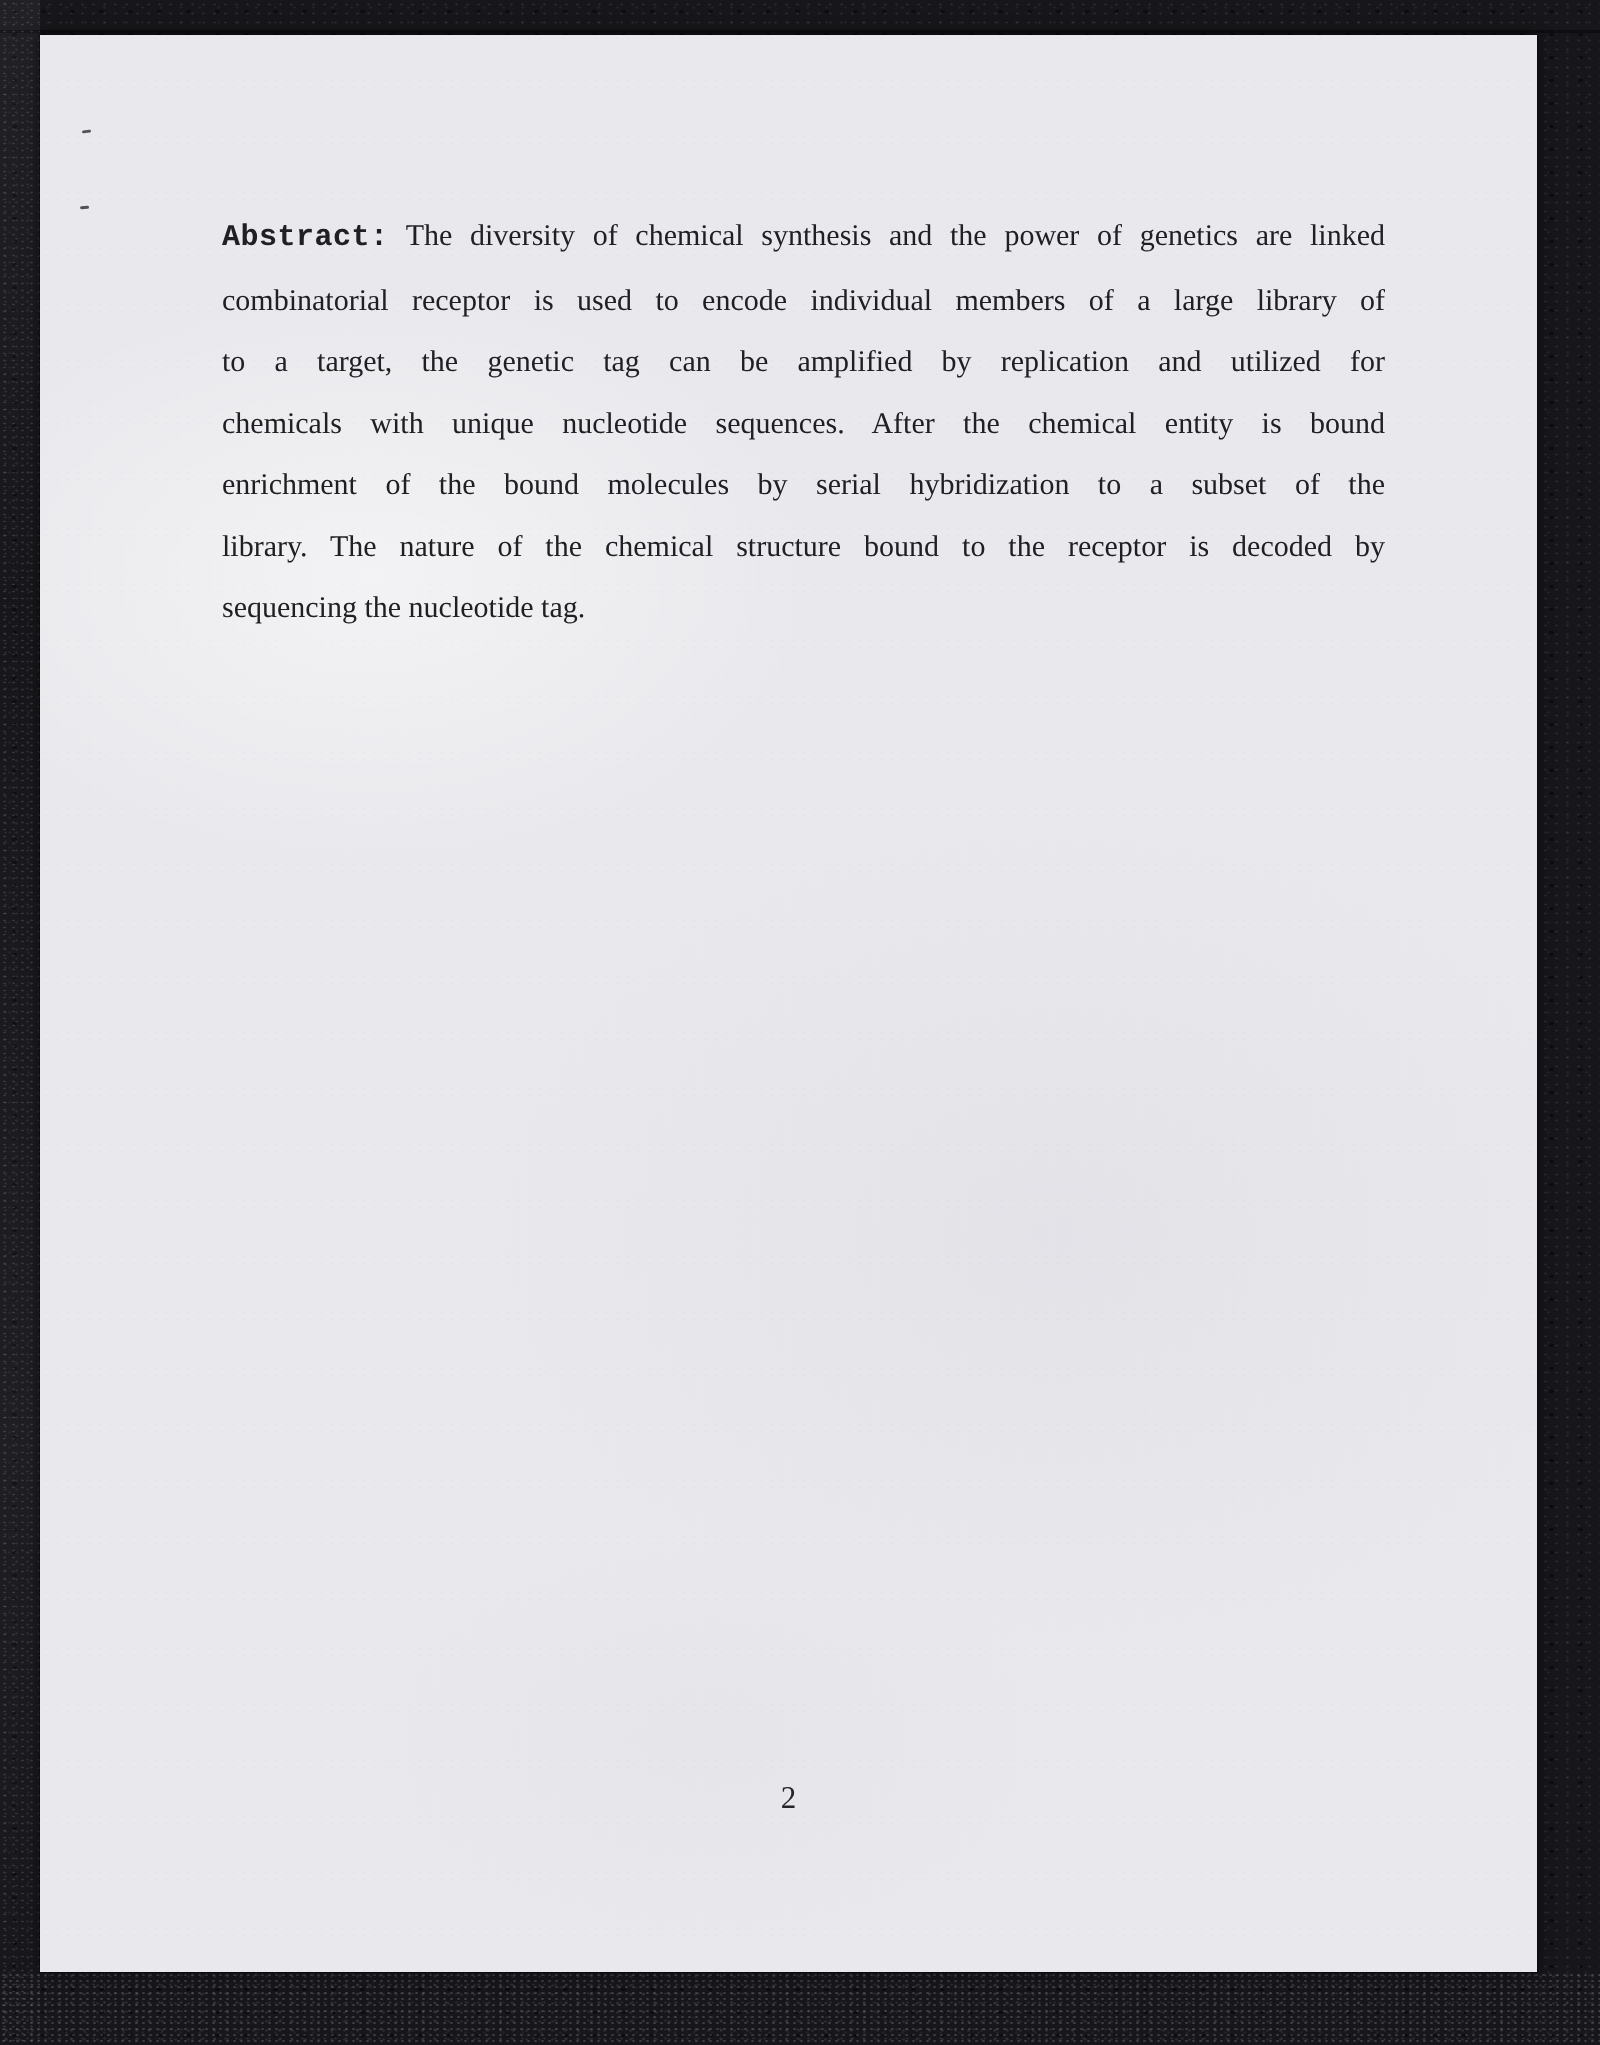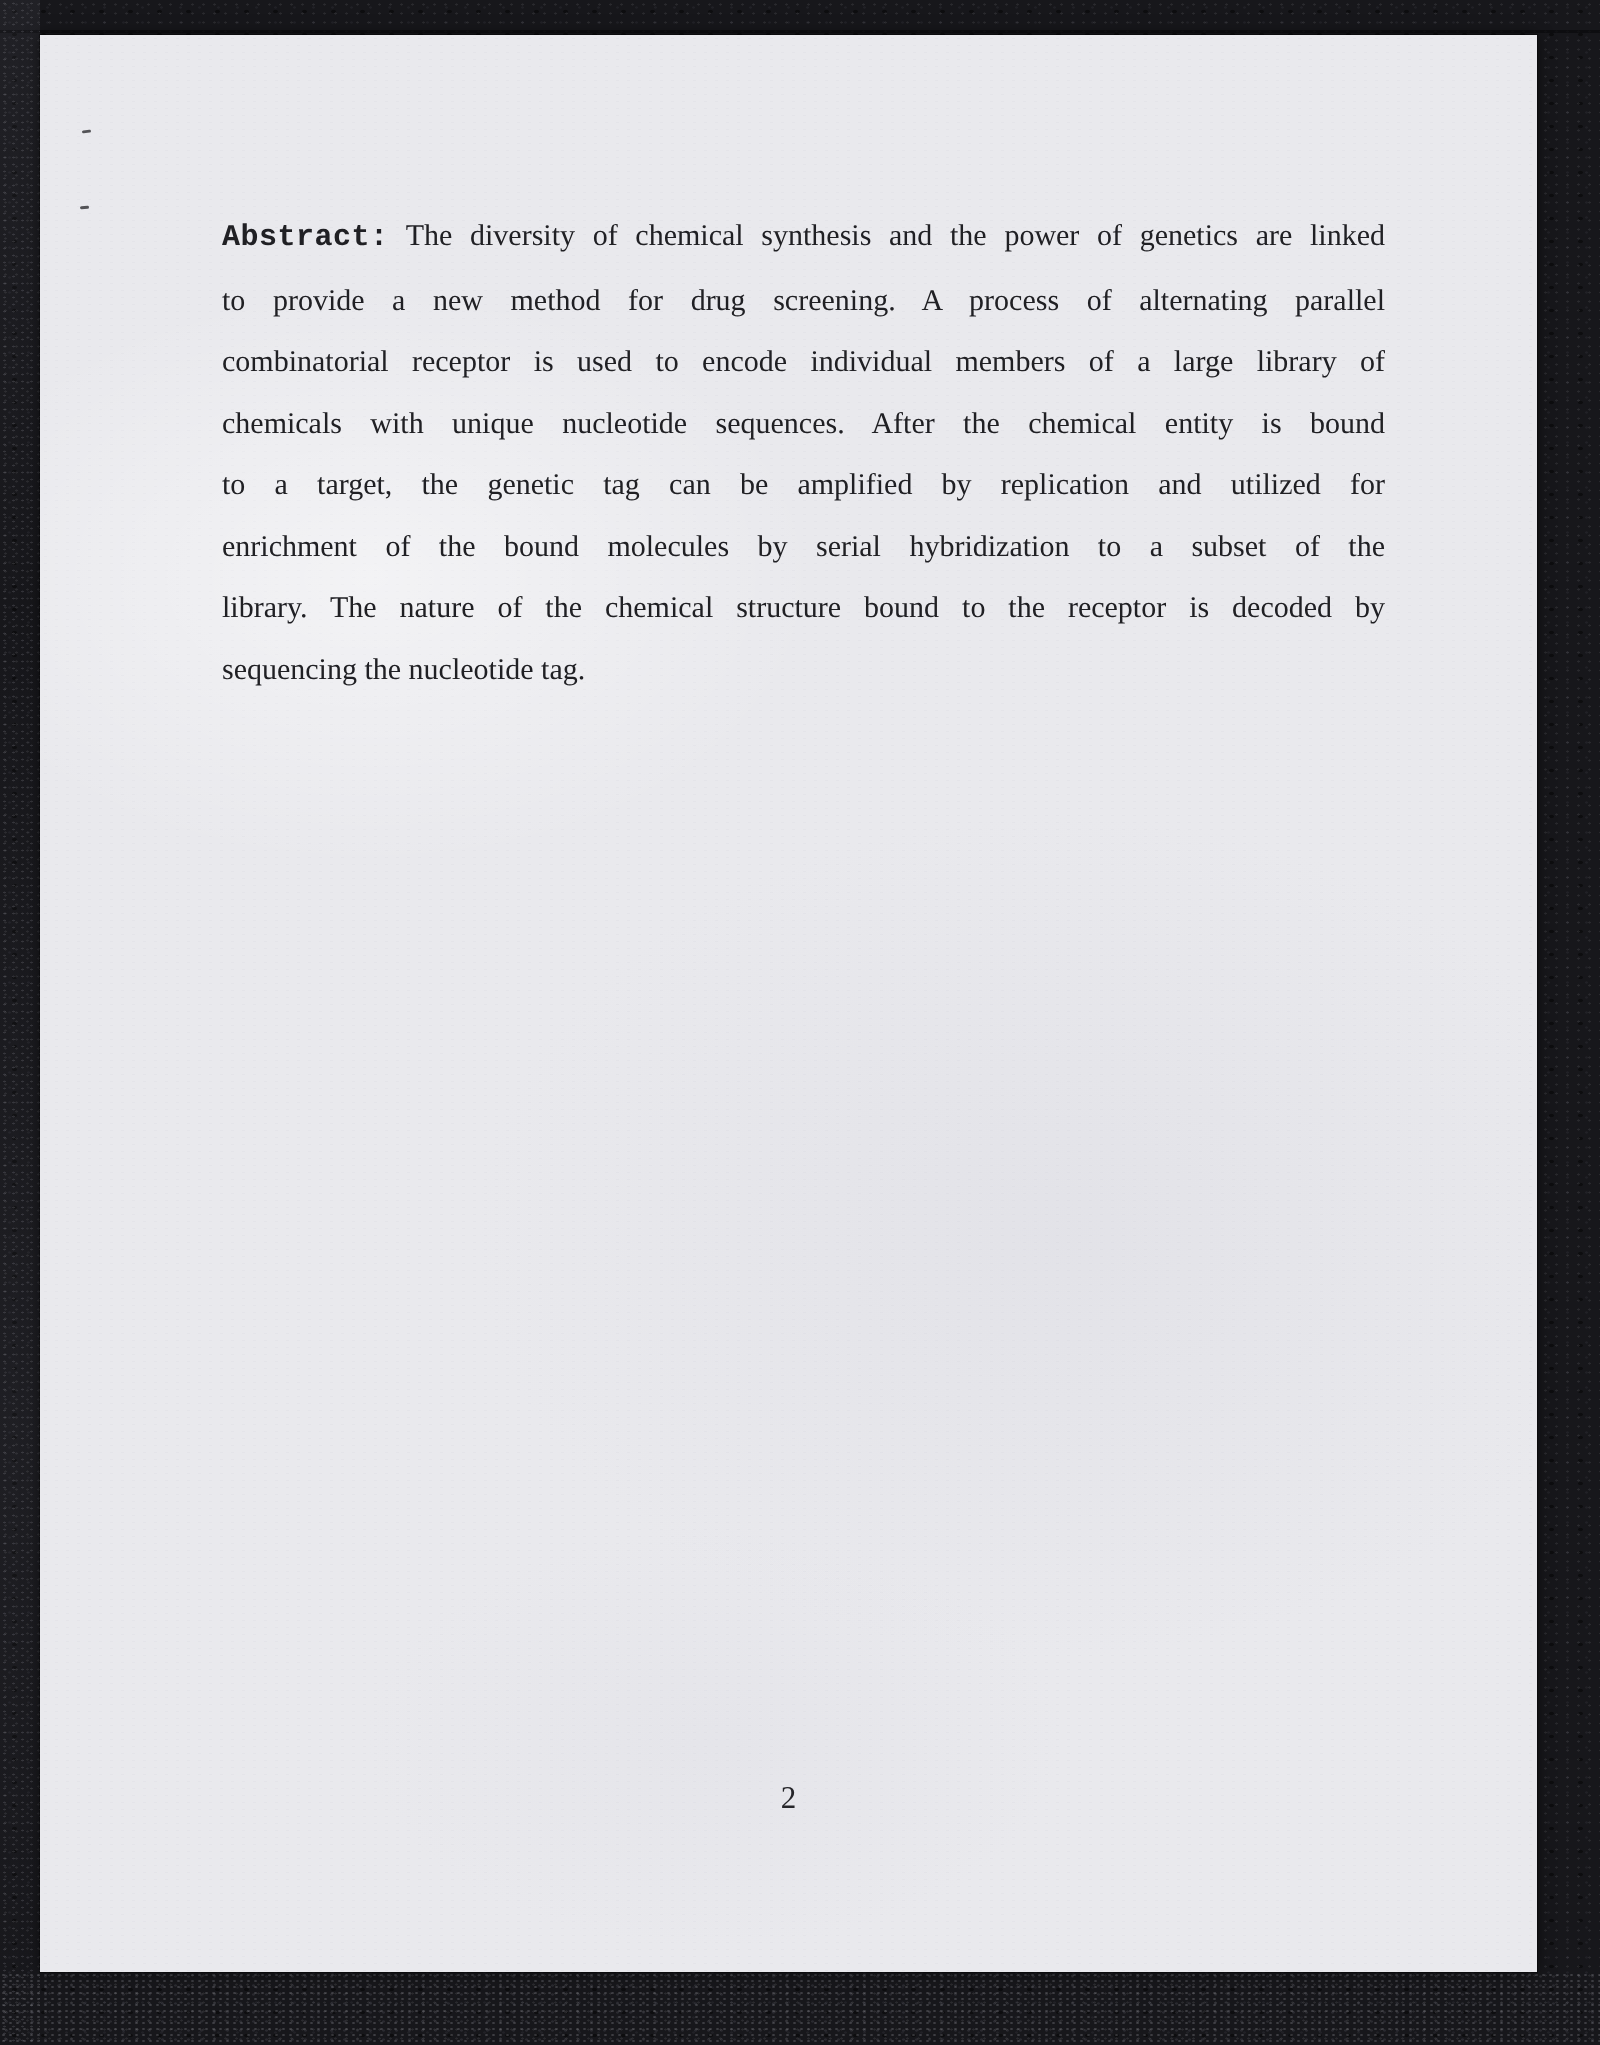--- a/index.html
+++ b/index.html
@@ -73,24 +73,23 @@
 <div class="left-strip"></div>
 <div class="bottom-strip"></div>
 
 <div class="paper">
 
   <div class="mark mark1"></div>
   <div class="mark mark2"></div>
 
   <div class="textblock">
     <div class="line"><span class="b">Abstract:</span> <span>The diversity of chemical synthesis and the power of genetics are linked</span></div>
-    <div class="line">to provide a new method  for drug screening. A  process of alternating parallel</div>
     <div class="line">combinatorial receptor is used to encode individual members of a large library of</div>
+    <div class="line">to a target, the genetic tag can be amplified by replication and utilized for</div>
     <div class="line">chemicals with unique nucleotide sequences.  After the chemical entity is bound</div>
-    <div class="line">to a target, the genetic tag can be amplified by replication and utilized for</div>
     <div class="line">enrichment of the bound molecules by serial hybridization to a subset of the</div>
     <div class="line">library.  The nature of the chemical structure bound to the receptor is decoded by</div>
     <div class="line last">sequencing the nucleotide tag.</div>
   </div>
 
   <div class="pagenum">2</div>
 
 </div>
 
 </body></html>

